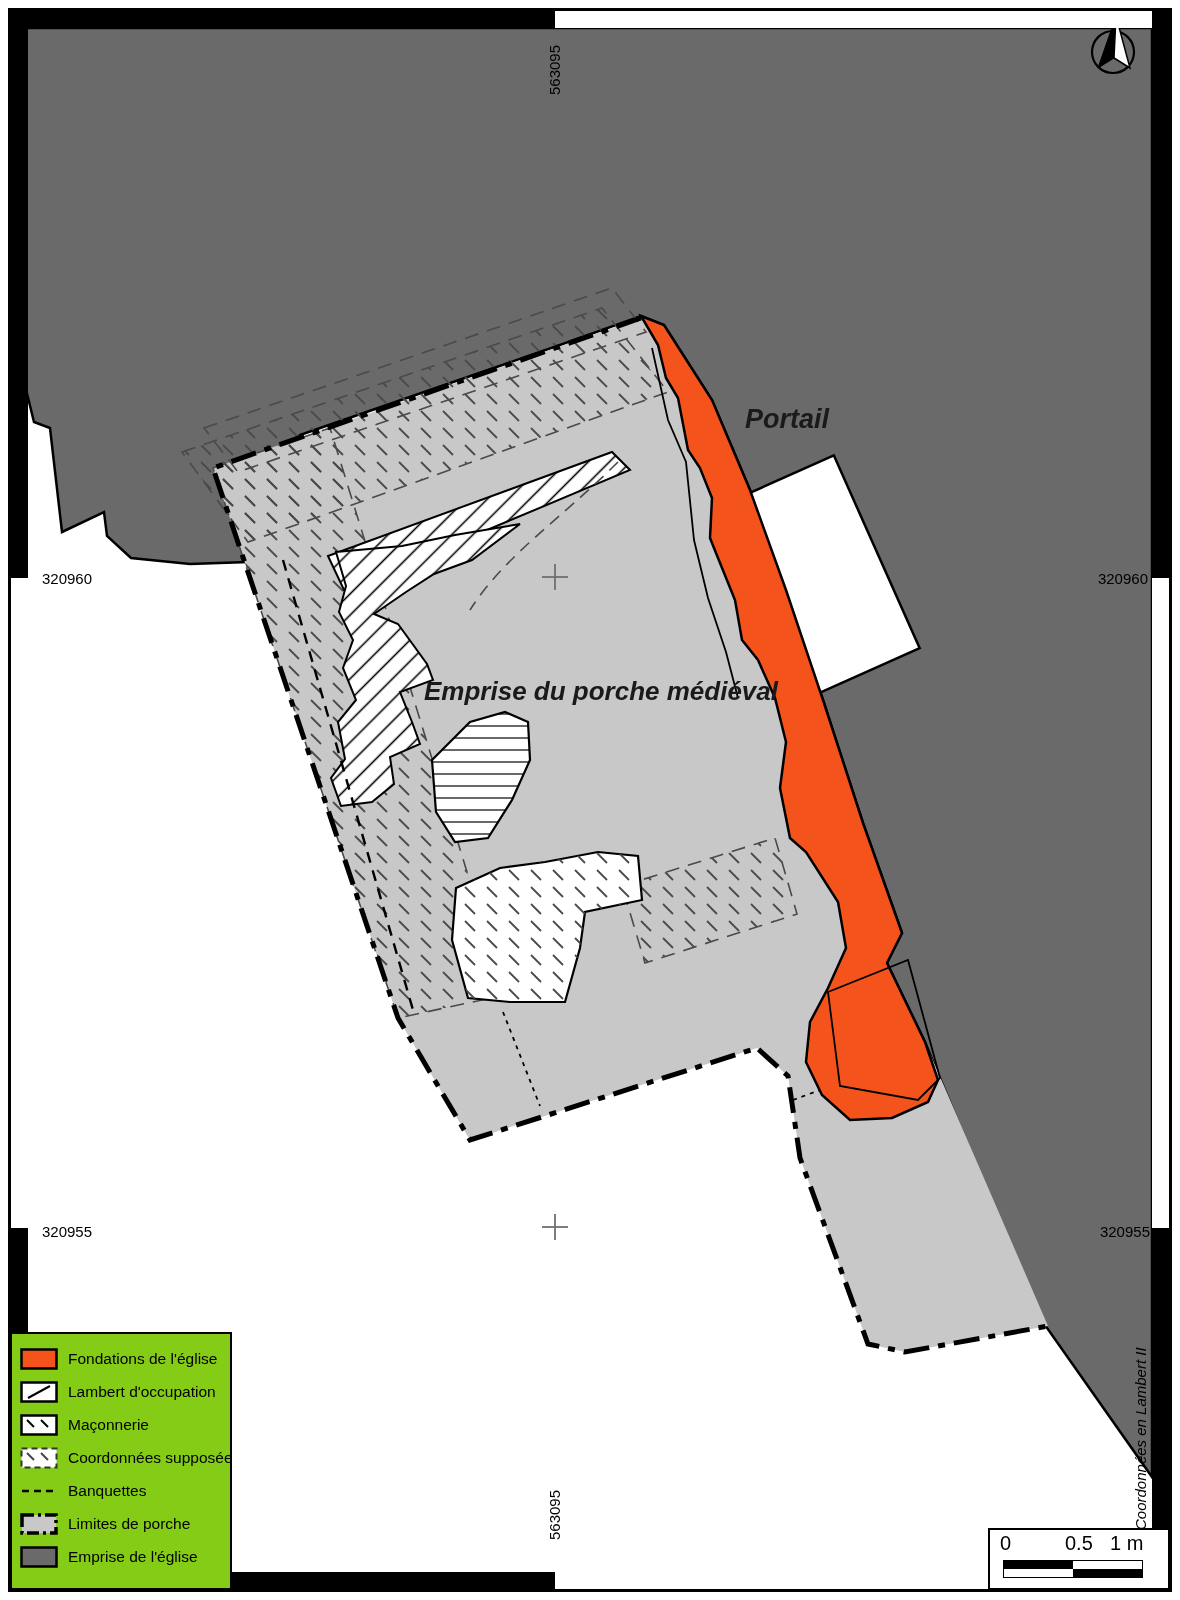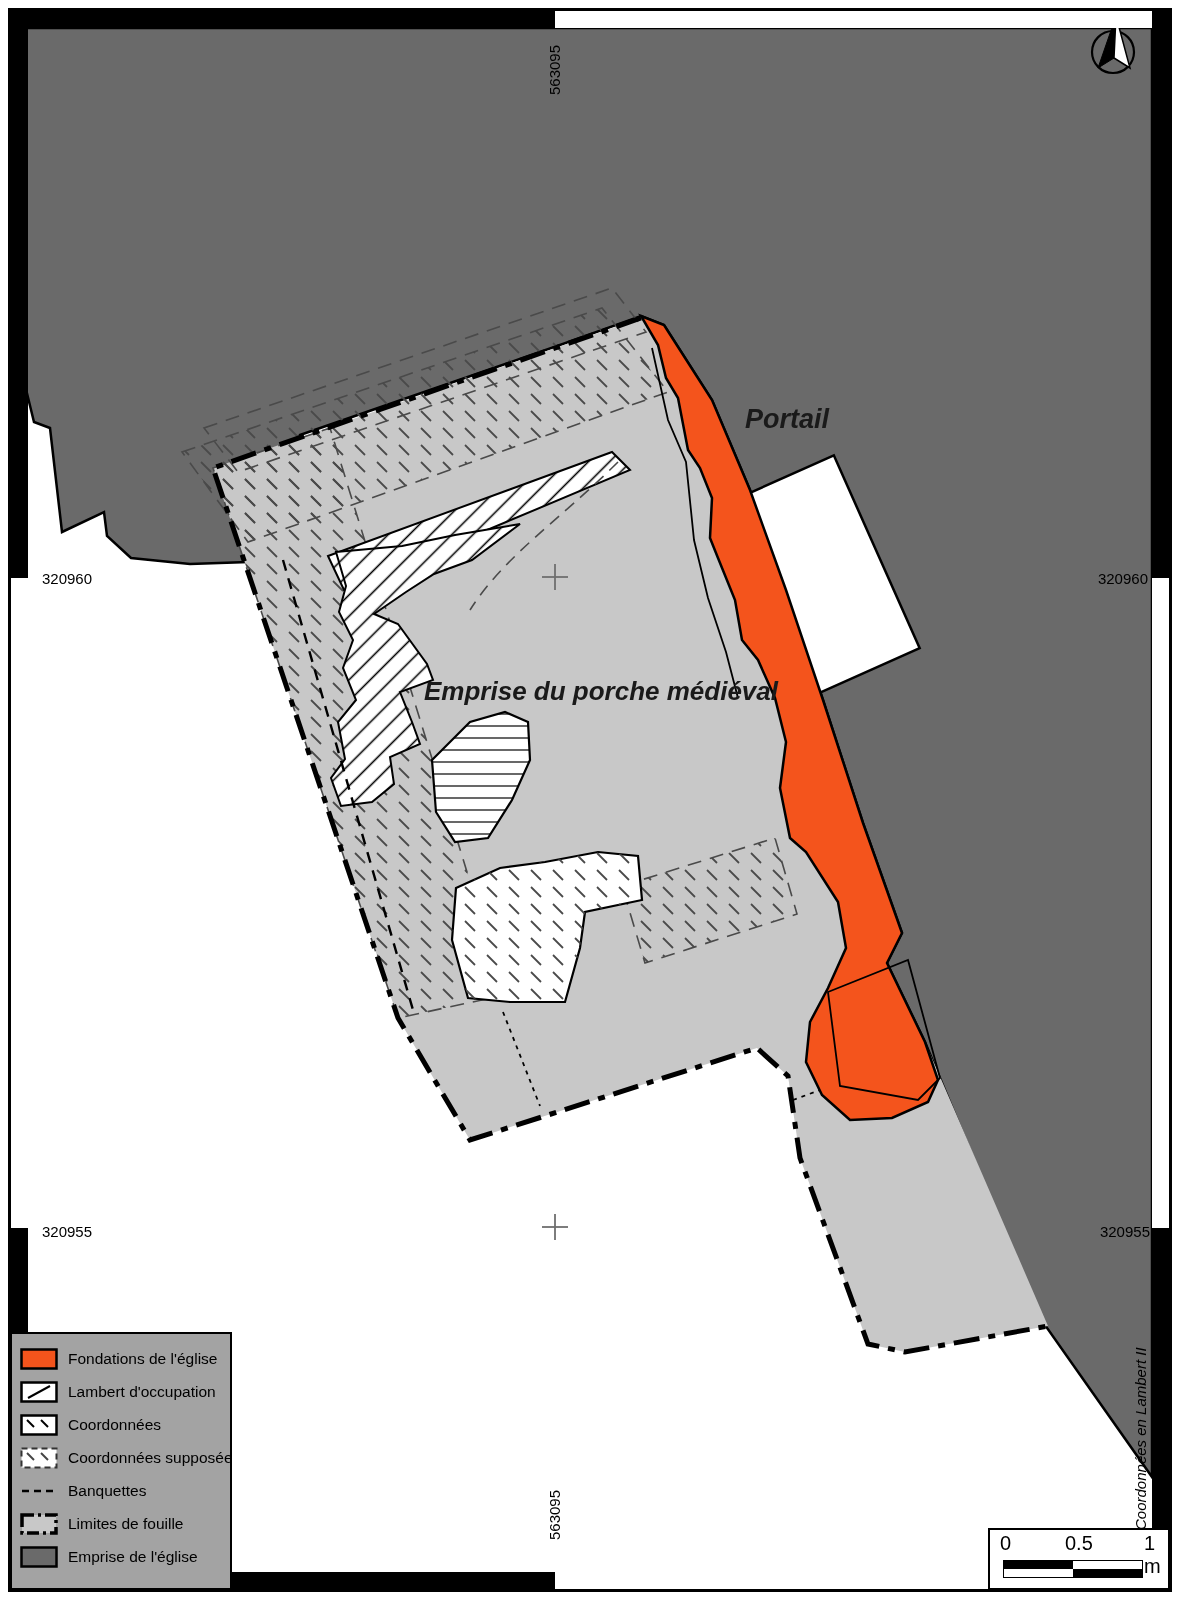--- a/index.html
+++ b/index.html
@@ -13,21 +13,21 @@
   .band-top{left:11px;top:11px;width:1158px;height:17px;
     background:linear-gradient(90deg,#000 0 47%,#fff 47% 100%);}
   .band-bottom{left:11px;top:1572px;width:1158px;height:17px;
     background:linear-gradient(90deg,#000 0 47%,#fff 47% 100%);}
   .band-left{left:11px;top:11px;width:17px;height:1578px;
     background:linear-gradient(180deg,#000 0 35.9%,#fff 35.9% 77.1%,#000 77.1% 100%);}
   .band-right{left:1152px;top:11px;width:17px;height:1578px;
     background:linear-gradient(180deg,#000 0 35.9%,#fff 35.9% 77.1%,#000 77.1% 100%);}
   .mapwrap{left:28px;top:28px;width:1124px;height:1544px;overflow:hidden;background:#fff;}
   
-  .legend{left:10px;top:1332px;width:222px;height:258px;background:#a3a3a3;
+  .legend{left:10px;top:1332px;width:222px;height:258px;background:#84cc16;
     border:2.5px solid #000;box-sizing:border-box;padding:8px 0 0 8px;z-index:5;}
   .legend-row{display:flex;align-items:center;height:33px;}
   .legend-swatch{width:40px;flex:0 0 40px;display:flex;align-items:center;}
   .legend-label{font-size:15.5px;color:#000;margin-left:8px;white-space:nowrap;}
   
   .scalebox{left:988px;top:1528px;width:182px;height:62px;background:#fff;
     border:2.5px solid #000;box-sizing:border-box;z-index:5;}
   .scale-num{position:absolute;top:2px;font-size:20px;color:#000;}
   .scale-bar{position:absolute;left:13px;top:30px;width:140px;height:18px;border:1.5px solid #000;box-sizing:border-box;}
   .sb{position:absolute;width:50%;height:50%;}
@@ -144,21 +144,21 @@
     <span class="legend-label">Lambert d'occupation</span>
   </div>
   <div class="legend-row">
     <span class="legend-swatch">
       <svg width="38" height="22">
           <rect x="1.5" y="1.5" width="35" height="19" fill="#fff" stroke="#000" stroke-width="2.5"></rect>
       <line x1="7" y1="6" x2="14" y2="13" stroke="#000" stroke-width="2"></line>
       <line x1="21" y1="6" x2="28" y2="13" stroke="#000" stroke-width="2"></line>
         </svg>
     </span>
-    <span class="legend-label">Coordonnées</span>
+    <span class="legend-label">Maçonnerie</span>
   </div>
   <div class="legend-row">
     <span class="legend-swatch">
       <svg width="38" height="22">
           <rect x="1.5" y="1.5" width="35" height="19" fill="#fff" stroke="#333" stroke-width="2" stroke-dasharray="6 4"></rect>
       <line x1="7" y1="6" x2="14" y2="13" stroke="#444" stroke-width="2"></line>
       <line x1="21" y1="6" x2="28" y2="13" stroke="#444" stroke-width="2"></line>
         </svg>
     </span>
     <span class="legend-label">Coordonnées supposée</span>
@@ -170,35 +170,35 @@
         </svg>
     </span>
     <span class="legend-label">Banquettes</span>
   </div>
   <div class="legend-row">
     <span class="legend-swatch">
       <svg width="38" height="22">
           <rect x="2" y="2" width="34" height="18" fill="#c8c8c8" stroke="#000" stroke-width="3.5" stroke-dasharray="12 4 3 4"></rect>
         </svg>
     </span>
-    <span class="legend-label">Limites de fouille</span>
+    <span class="legend-label">Limites de porche</span>
   </div>
   <div class="legend-row">
     <span class="legend-swatch">
       <svg width="38" height="22">
           <rect x="1.5" y="1.5" width="35" height="19" fill="#6a6a6a" stroke="#000" stroke-width="2.5"></rect>
         </svg>
     </span>
     <span class="legend-label">Emprise de l'église</span>
   </div>
 </div>
 
 <div class="abs scalebox">
   <span class="scale-num" style="left:10px;">0</span>
   <span class="scale-num" style="left:75px;">0.5</span>
-  <span class="scale-num" style="left:154px;">1 m</span>
+  <span class="scale-num" style="left:120px;">1 m</span>
   <div class="scale-bar">
     <div class="sb sb1"></div>
     <div class="sb sb2"></div>
     <div class="sb sb3"></div>
     <div class="sb sb4"></div>
   </div>
 </div>
 
 </body></html>

